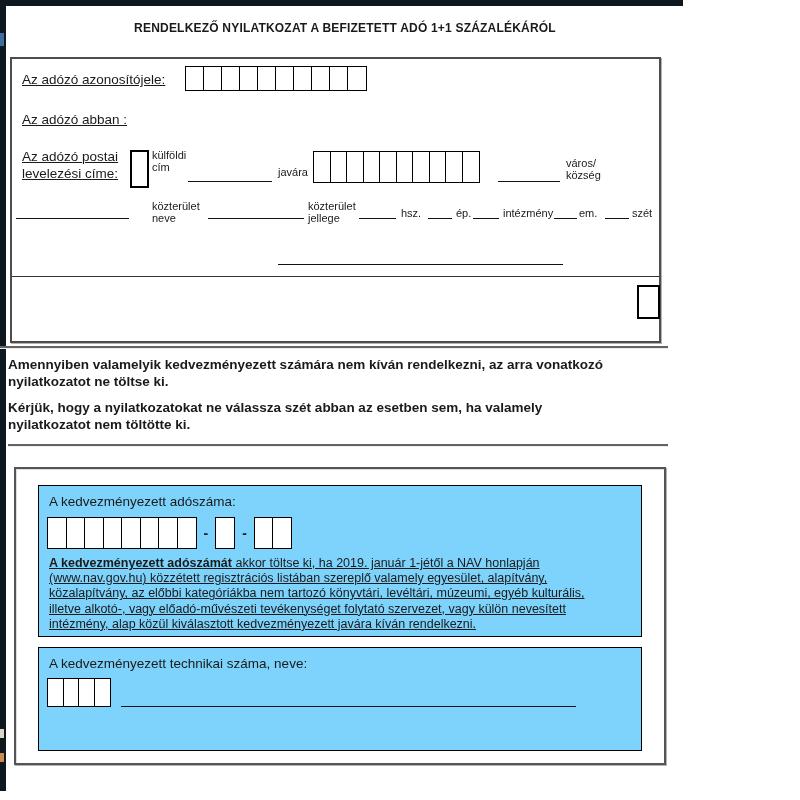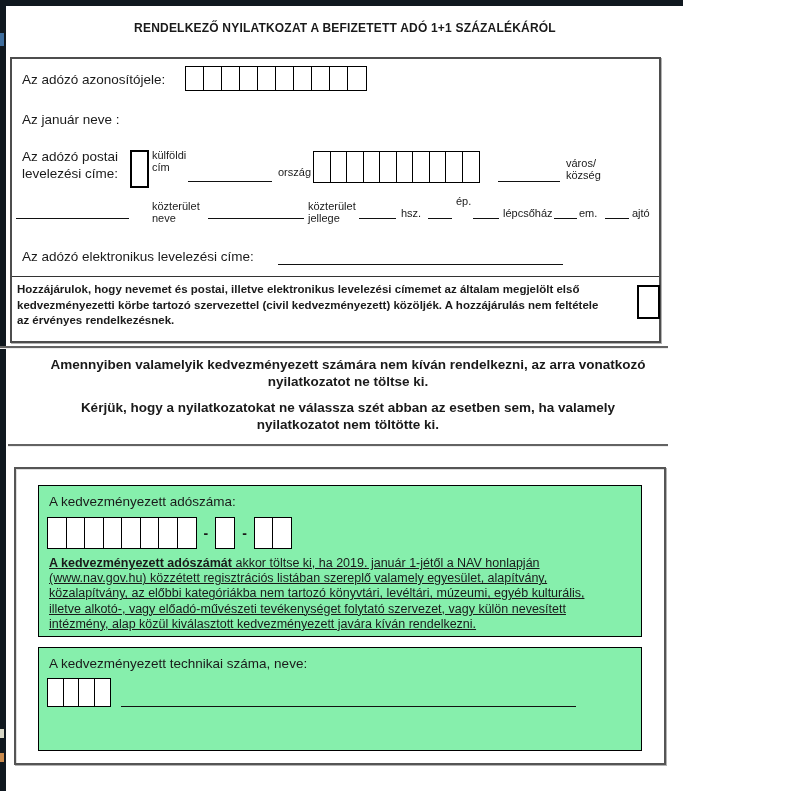--- a/index.html
+++ b/index.html
@@ -12,21 +12,21 @@
   .notch{position:absolute;left:0;top:33px;width:4px;height:13px;background:#3f6e9e;}
   .artifact1{position:absolute;left:0;top:729px;width:4px;height:9px;background:#d8d8c8;}
   .artifact2{position:absolute;left:0;top:753px;width:4px;height:9px;background:#c98b4e;}
 
   .title{position:absolute;left:0;top:21px;width:690px;margin:0;text-align:center;
          font-size:12px;font-weight:bold;letter-spacing:.2px;white-space:pre;}
 
   
   .box1{position:absolute;left:10px;top:57px;width:647px;height:282px;background:#fff;
         border:2px solid #4d4d4d;box-shadow:1px 1px 0 #b3b3b3;}
-  .lbl{font-size:13.5px;white-space:pre-line;}
+  .lbl{font-size:13.5px;white-space:pre-line;text-decoration:underline;}
   .sm{font-size:11px;line-height:12px;white-space:pre-line;}
   .id-label{position:absolute;left:10px;top:13px;}
   .id-cells{position:absolute;left:173px;top:7px;}
   .name-label{position:absolute;left:10px;top:53px;}
   .postal-label{position:absolute;left:10px;top:89px;line-height:17px;}
   .checkbox{background:#fff;border:2px solid #000;}
   .postal-cb{position:absolute;left:118px;top:91px;width:15px;height:34px;}
   .foreign-label{position:absolute;left:140px;top:90px;}
   .writein{border-bottom:1.5px solid #111;}
   .u-foreign{position:absolute;left:176px;top:96px;width:84px;height:26px;}
@@ -35,21 +35,21 @@
   .u-city{position:absolute;left:486px;top:96px;width:62px;height:26px;}
   .city-label{position:absolute;left:554px;top:98px;}
   .u-a{position:absolute;top:144px;height:15px;}
   .u-s1{left:4px;width:113px;}  .u-s2{left:196px;width:96px;}
   .u-s3{left:347px;width:37px;} .u-s4{left:416px;width:24px;}
   .u-s5{left:461px;width:26px;} .u-s6{left:542px;width:23px;}
   .u-s7{left:593px;width:24px;}
   .l-sn{position:absolute;left:140px;top:141px;}
   .l-st{position:absolute;left:296px;top:141px;}
   .l-hsz{position:absolute;left:389px;top:148px;}
-  .l-ep{position:absolute;left:444px;top:136px;}
+  .l-ep{position:absolute;left:444px;top:148px;}
   .l-lh{position:absolute;left:491px;top:148px;}
   .l-em{position:absolute;left:567px;top:148px;}
   .l-ajto{position:absolute;left:620px;top:148px;}
   .email-label{position:absolute;left:10px;top:190px;}
   .u-email{position:absolute;left:266px;top:190px;width:285px;height:15px;}
   .divider{position:absolute;left:0;top:217px;width:100%;border-top:1.5px solid #333;}
   .consent{position:absolute;left:5px;top:223px;width:640px;margin:0;
            font-size:11.5px;font-weight:bold;line-height:15.5px;white-space:pre;}
   .consent-cb{position:absolute;left:625px;top:226px;width:19px;height:30px;}
 
@@ -59,29 +59,29 @@
         box-sizing:content-box;}
   .cell:first-child{margin-left:0;}
   .id-cells .cell{width:17.5px;height:23px;}
   .country-cells .cell{width:16px;height:30px;}
   .cellsB .cell{width:15px;height:27px;}
 
   
   .hr1{position:absolute;left:0;top:346px;width:668px;height:2px;background:#636363;
        border-bottom:1px solid #ededed;}
   .mid{position:absolute;left:8px;width:680px;margin:0;font-weight:bold;font-size:13.5px;
-       line-height:16.5px;white-space:pre;text-align:center;}
+       line-height:16.5px;white-space:pre;}
   .mid1{top:357px;} .mid2{top:400px;}
   .hr2{position:absolute;left:8px;top:444px;width:660px;height:2px;background:#636363;
        border-bottom:1px solid #ededed;}
 
   
   .box2{position:absolute;left:14px;top:467px;width:648px;height:294px;background:#fff;
         border:2px solid #555;box-shadow:inset 1px 1px 0 #ddd,1px 1px 0 #b3b3b3;}
-  .inner{position:absolute;left:22px;width:602px;border:1.5px solid #000;background:#86efac;}
+  .inner{position:absolute;left:22px;width:602px;border:1.5px solid #000;background:#7dd3fc;}
   .innerA{top:16px;height:150px;}
   .innerB{top:178px;height:102px;}
   .inner-label{position:absolute;left:10px;top:8px;font-size:13.5px;white-space:pre;}
   .cellrowA{position:absolute;left:8px;top:31px;display:flex;align-items:center;}
   .cellrowB{position:absolute;left:8px;top:30px;display:flex;align-items:flex-end;}
   .dash{font-weight:bold;font-size:14px;margin:0 7px;}
   .info{position:absolute;left:10px;margin:0;font-size:12.5px;line-height:15.2px;white-space:pre;}
   .infoA{top:70px;width:585px;text-decoration:underline;}
   .infoB{top:64px;width:580px;line-height:15.5px;}
   .tech-line{width:455px;height:27px;margin-left:10px;}
@@ -108,29 +108,29 @@
         <span class="cell"></span>
         <span class="cell"></span>
         <span class="cell"></span>
         <span class="cell"></span>
         <span class="cell"></span>
         <span class="cell"></span>
         <span class="cell"></span>
         <span class="cell"></span>
       </div>
 
-    <span class="lbl name-label">Az január neve :</span>
+    <span class="lbl name-label">Az adózó abban :</span>
 
     <span class="lbl postal-label">Az adózó postai
 levelezési címe:</span>
     <div class="checkbox postal-cb"></div>
     <span class="sm foreign-label">külföldi
 cím</span>
     <div class="writein u-foreign"></div>
-    <span class="sm country-label">ország</span>
+    <span class="sm country-label">javára</span>
     <div class="cells country-cells">
         <span class="cell"></span>
         <span class="cell"></span>
         <span class="cell"></span>
         <span class="cell"></span>
         <span class="cell"></span>
         <span class="cell"></span>
         <span class="cell"></span>
         <span class="cell"></span>
         <span class="cell"></span>
@@ -144,33 +144,29 @@
     <span class="sm l-sn">közterület
 neve</span>
     <div class="writein u-a u-s2"></div>
     <span class="sm l-st">közterület
 jellege</span>
     <div class="writein u-a u-s3"></div>
     <span class="sm l-hsz">hsz.</span>
     <div class="writein u-a u-s4"></div>
     <span class="sm l-ep">ép.</span>
     <div class="writein u-a u-s5"></div>
-    <span class="sm l-lh">lépcsőház</span>
+    <span class="sm l-lh">intézmény</span>
     <div class="writein u-a u-s6"></div>
     <span class="sm l-em">em.</span>
     <div class="writein u-a u-s7"></div>
-    <span class="sm l-ajto">ajtó</span>
-
-    <span class="lbl email-label">Az adózó elektronikus levelezési címe:</span>
+    <span class="sm l-ajto">szét</span>
+
     <div class="writein u-email"></div>
 
     <div class="divider"></div>
-    <p class="consent">Hozzájárulok, hogy nevemet és postai, illetve elektronikus levelezési címemet az általam megjelölt első
-kedvezményezetti körbe tartozó szervezettel (civil kedvezményezett) közöljék. A hozzájárulás nem feltétele
-az érvényes rendelkezésnek.</p>
     <div class="checkbox consent-cb"></div>
   </section>
 
   <div class="hr1"></div>
   <p class="mid mid1">Amennyiben valamelyik kedvezményezett számára nem kíván rendelkezni, az arra vonatkozó
 nyilatkozatot ne töltse ki.</p>
   <p class="mid mid2">Kérjük, hogy a nyilatkozatokat ne válassza szét abban az esetben sem, ha valamely
 nyilatkozatot nem töltötte ki.</p>
   <div class="hr2"></div>
 

